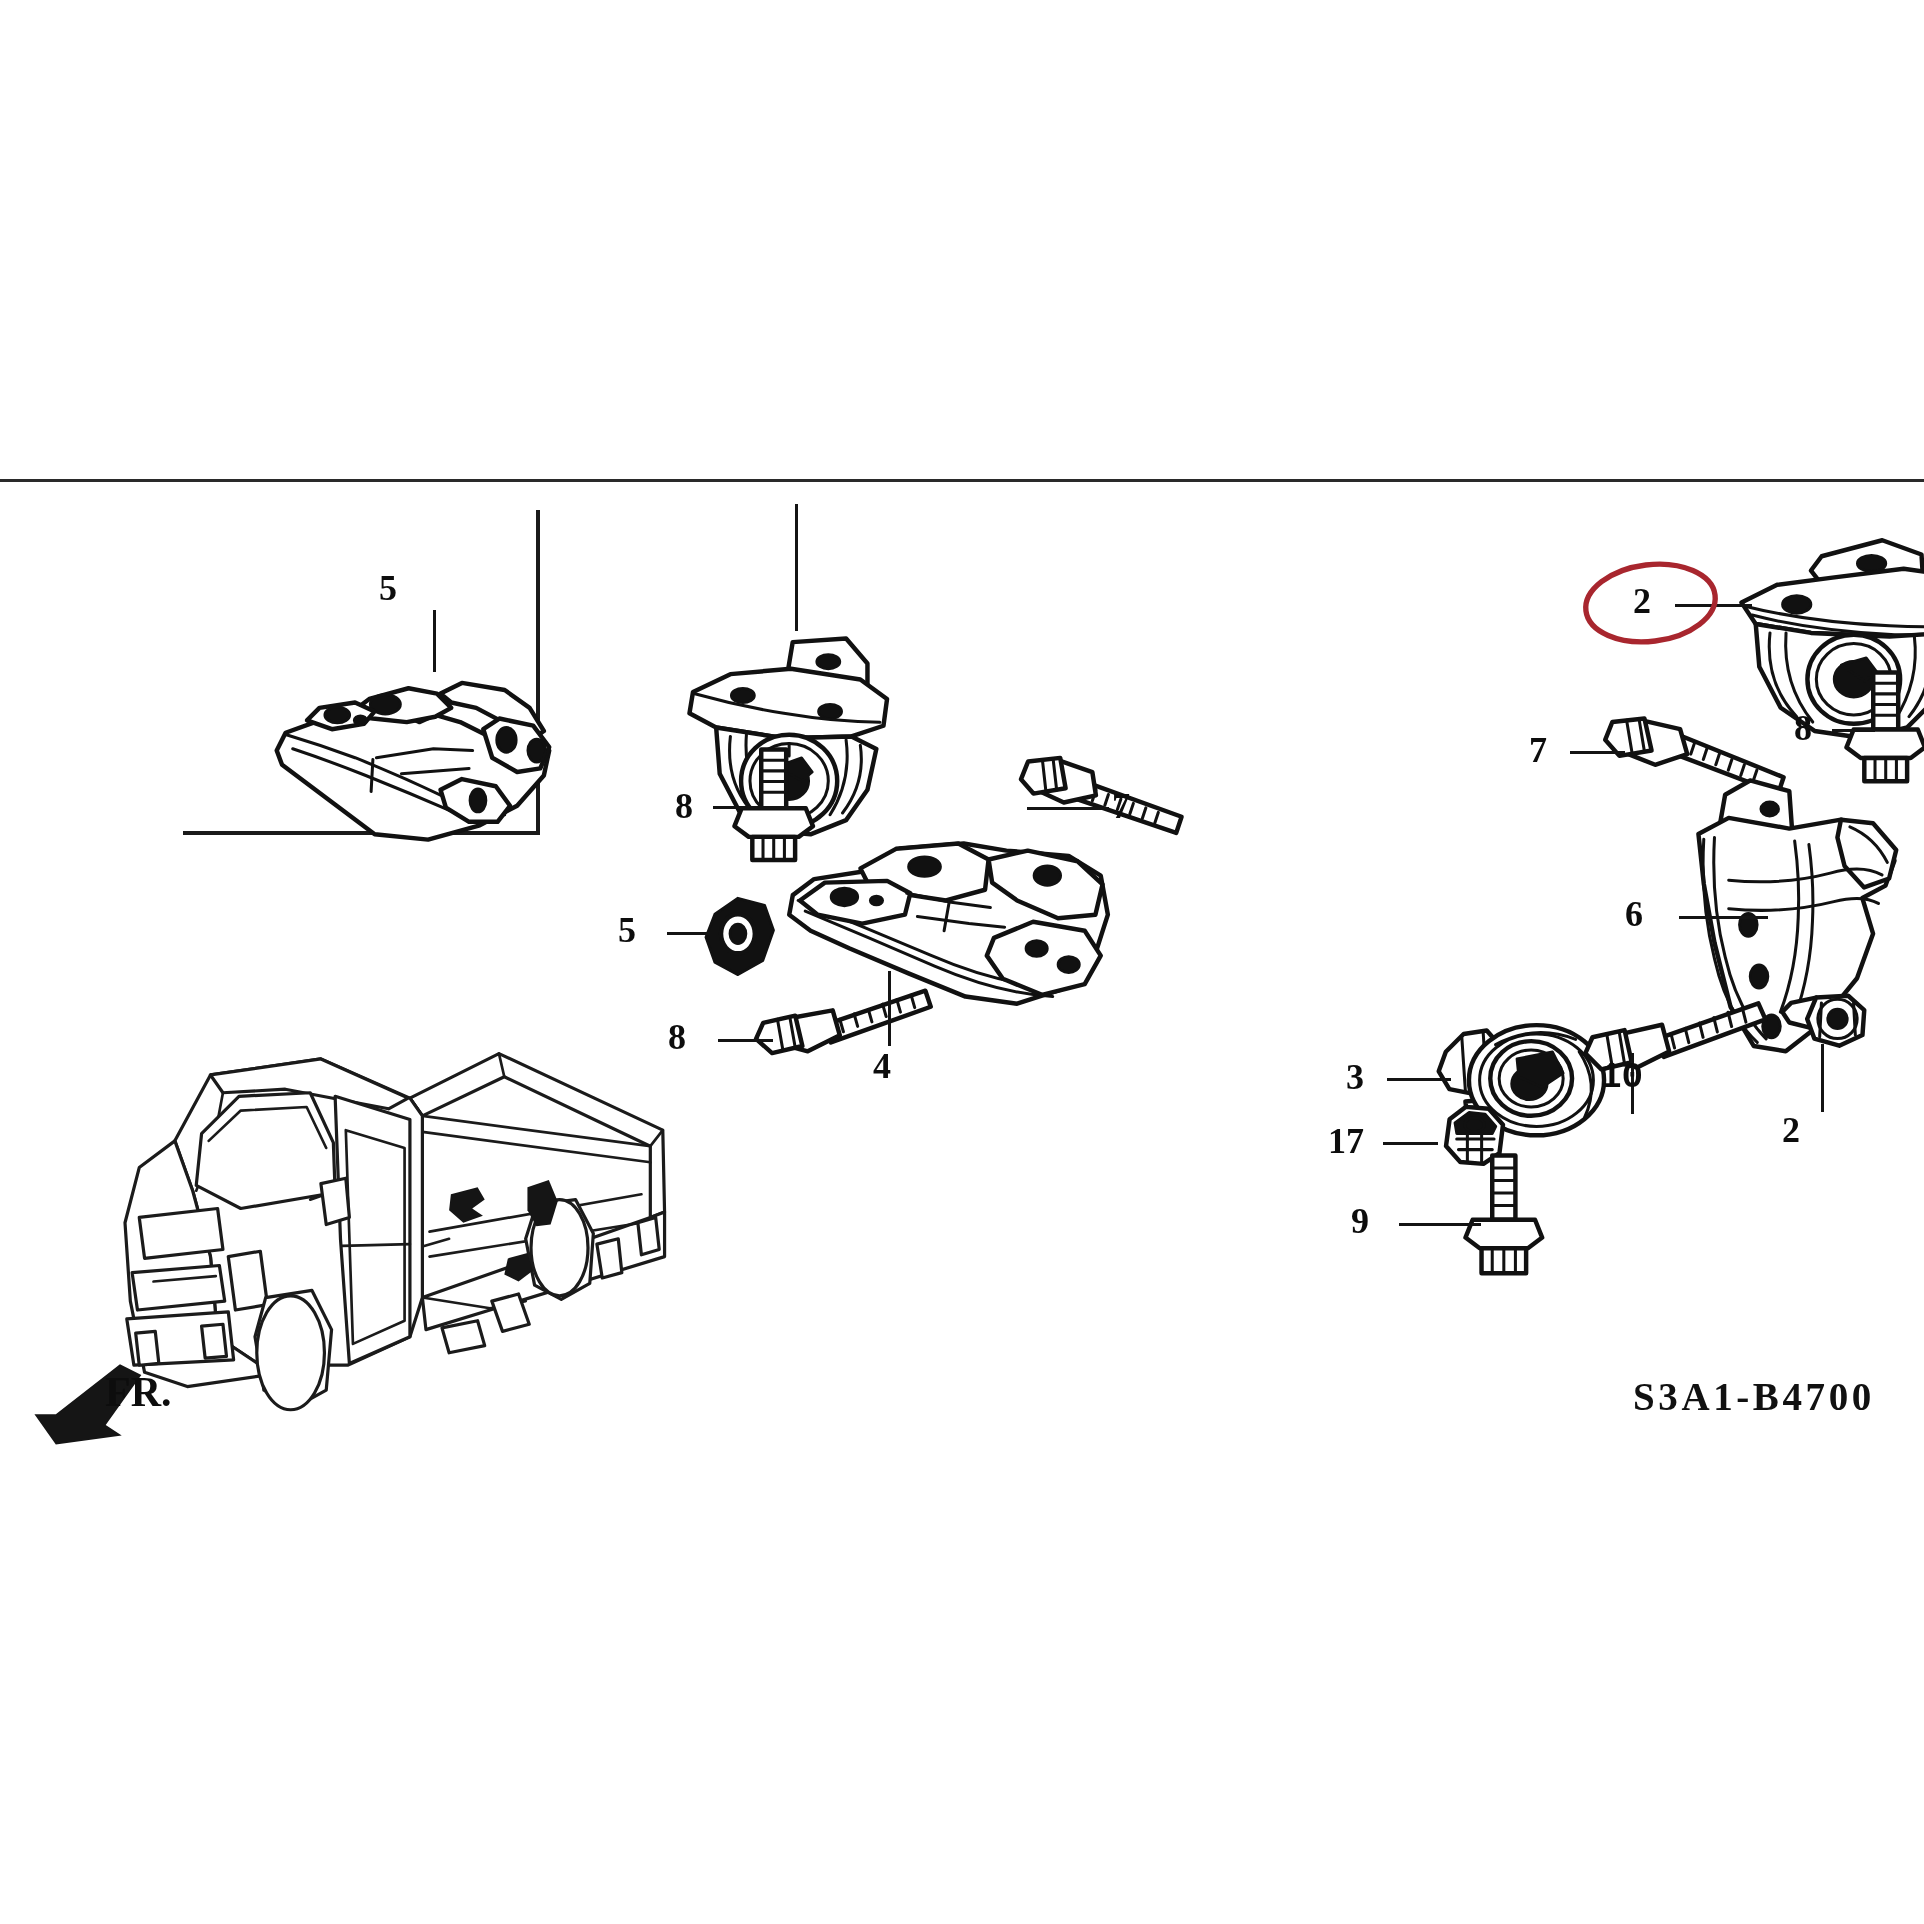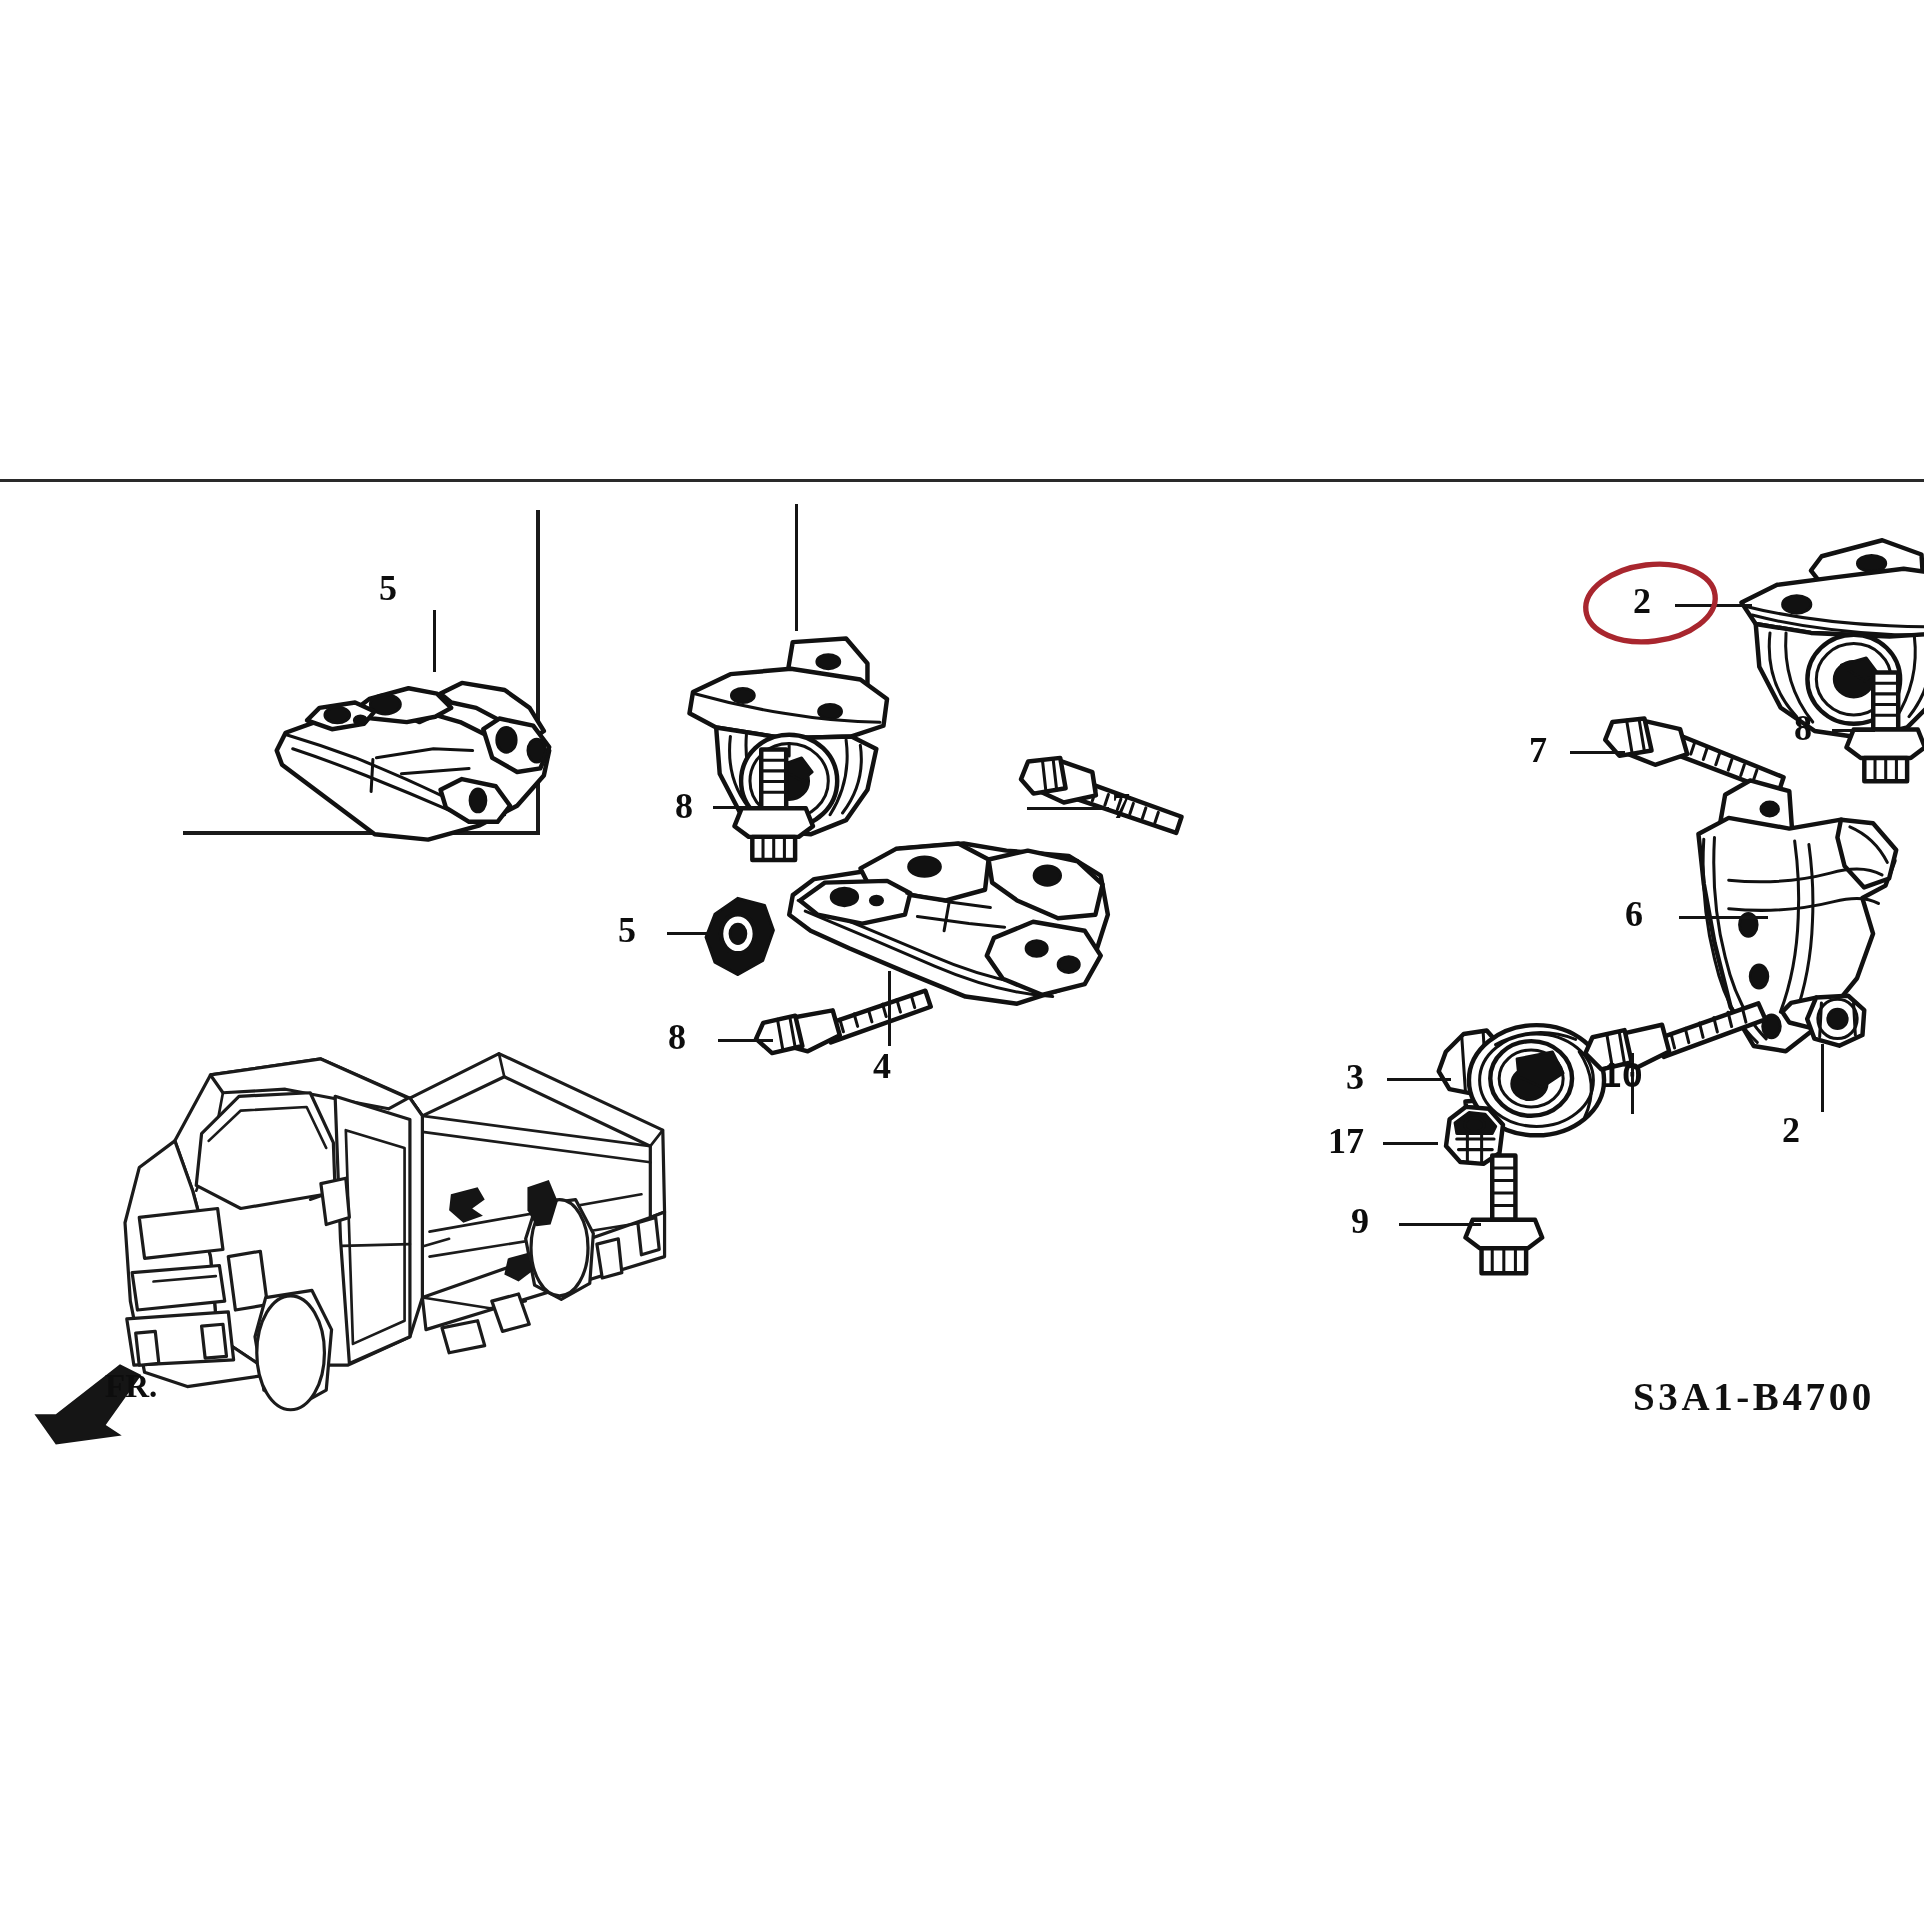--- a/index.html
+++ b/index.html
@@ -10,21 +10,21 @@
   .label{position:absolute;font-family:"Liberation Serif",serif;
          font-weight:700;font-size:36px;color:#0d0d0d;line-height:1;
          letter-spacing:0px;white-space:nowrap;}
   .leader{position:absolute;background:#141414;}
   .leader.h{height:2.7px;}
   .leader.v{width:2.7px;}
   .code{position:absolute;font-family:"Liberation Serif",serif;
         font-weight:700;font-size:39px;letter-spacing:3.6px;color:#111;white-space:nowrap;}
   .frameline{position:absolute;background:#1a1a1a;}
   .fr-text{position:absolute;font-family:"Liberation Serif",serif;
-           font-weight:700;font-size:33px;color:#0d0d0d;white-space:nowrap;}
+           font-weight:700;font-size:42px;color:#0d0d0d;white-space:nowrap;}
   svg{position:absolute;overflow:visible;}
   .pt{fill:#ffffff;stroke:#111111;stroke-width:5;stroke-linejoin:round;stroke-linecap:round;}
   .ptThin{fill:none;stroke:#111111;stroke-width:3.4;stroke-linejoin:round;stroke-linecap:round;}
   .ptFill{fill:#111111;stroke:#111111;stroke-width:3;stroke-linejoin:round;}
   .veh{fill:#ffffff;stroke:#1b1b1b;stroke-width:3.6;stroke-linejoin:round;stroke-linecap:round;}
   .vehThin{fill:none;stroke:#1b1b1b;stroke-width:3;stroke-linejoin:round;stroke-linecap:round;}
   .vehFill{fill:#151515;stroke:none;}
   .hl{fill:none;stroke-width:6;}
 </style>
 </head>

